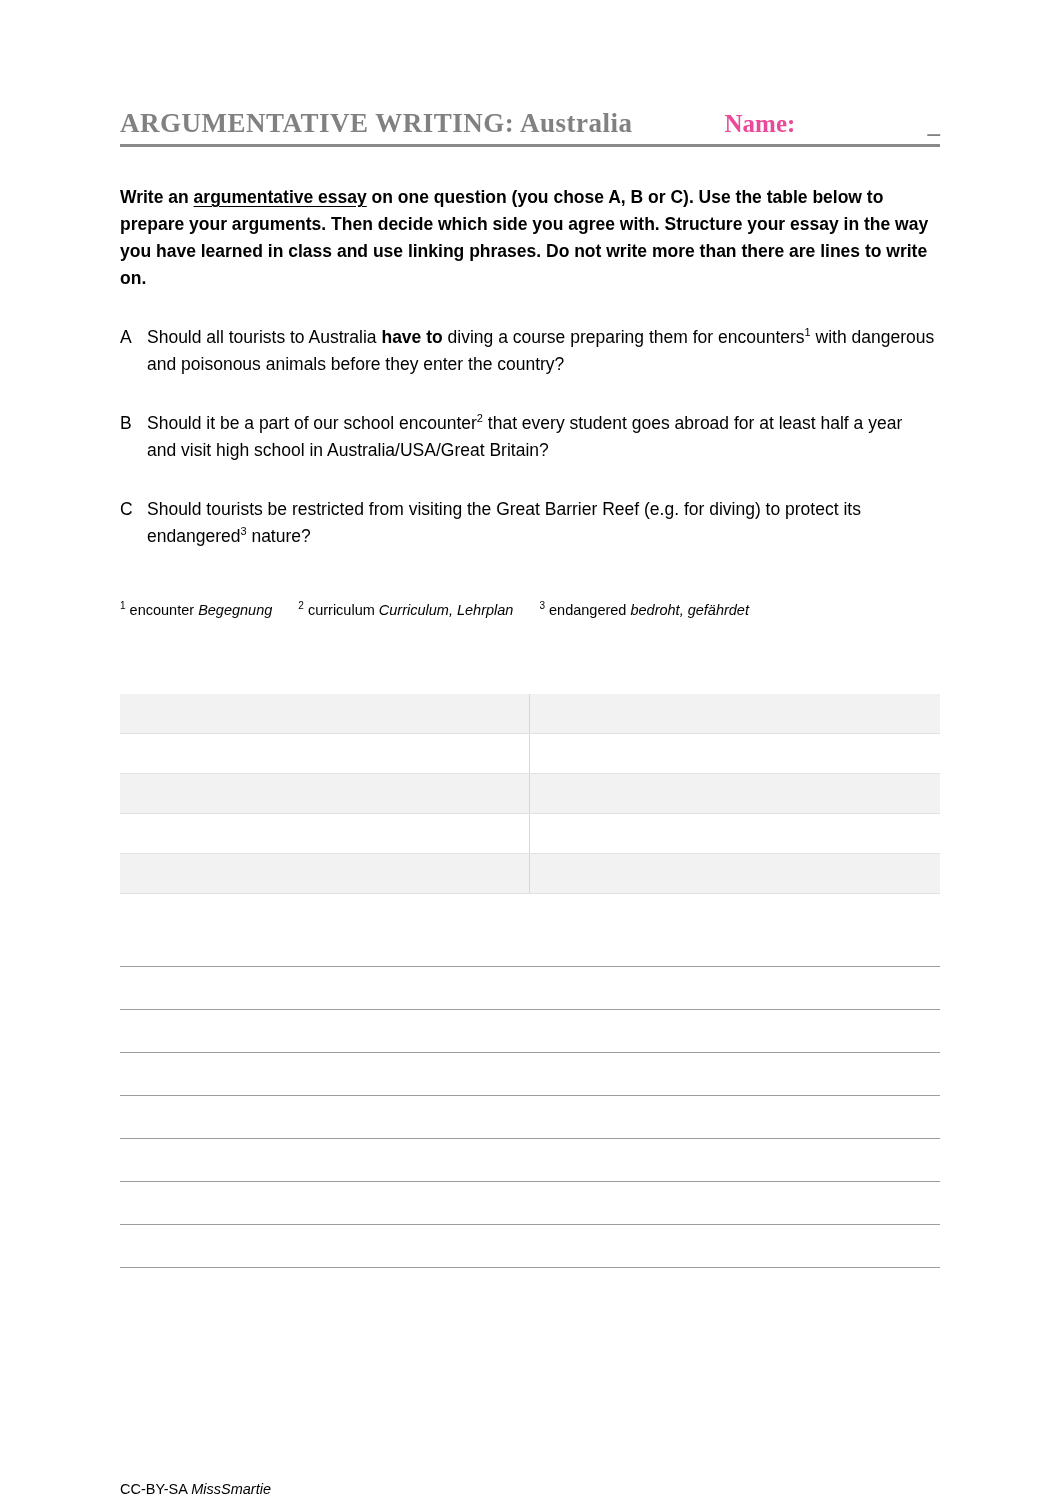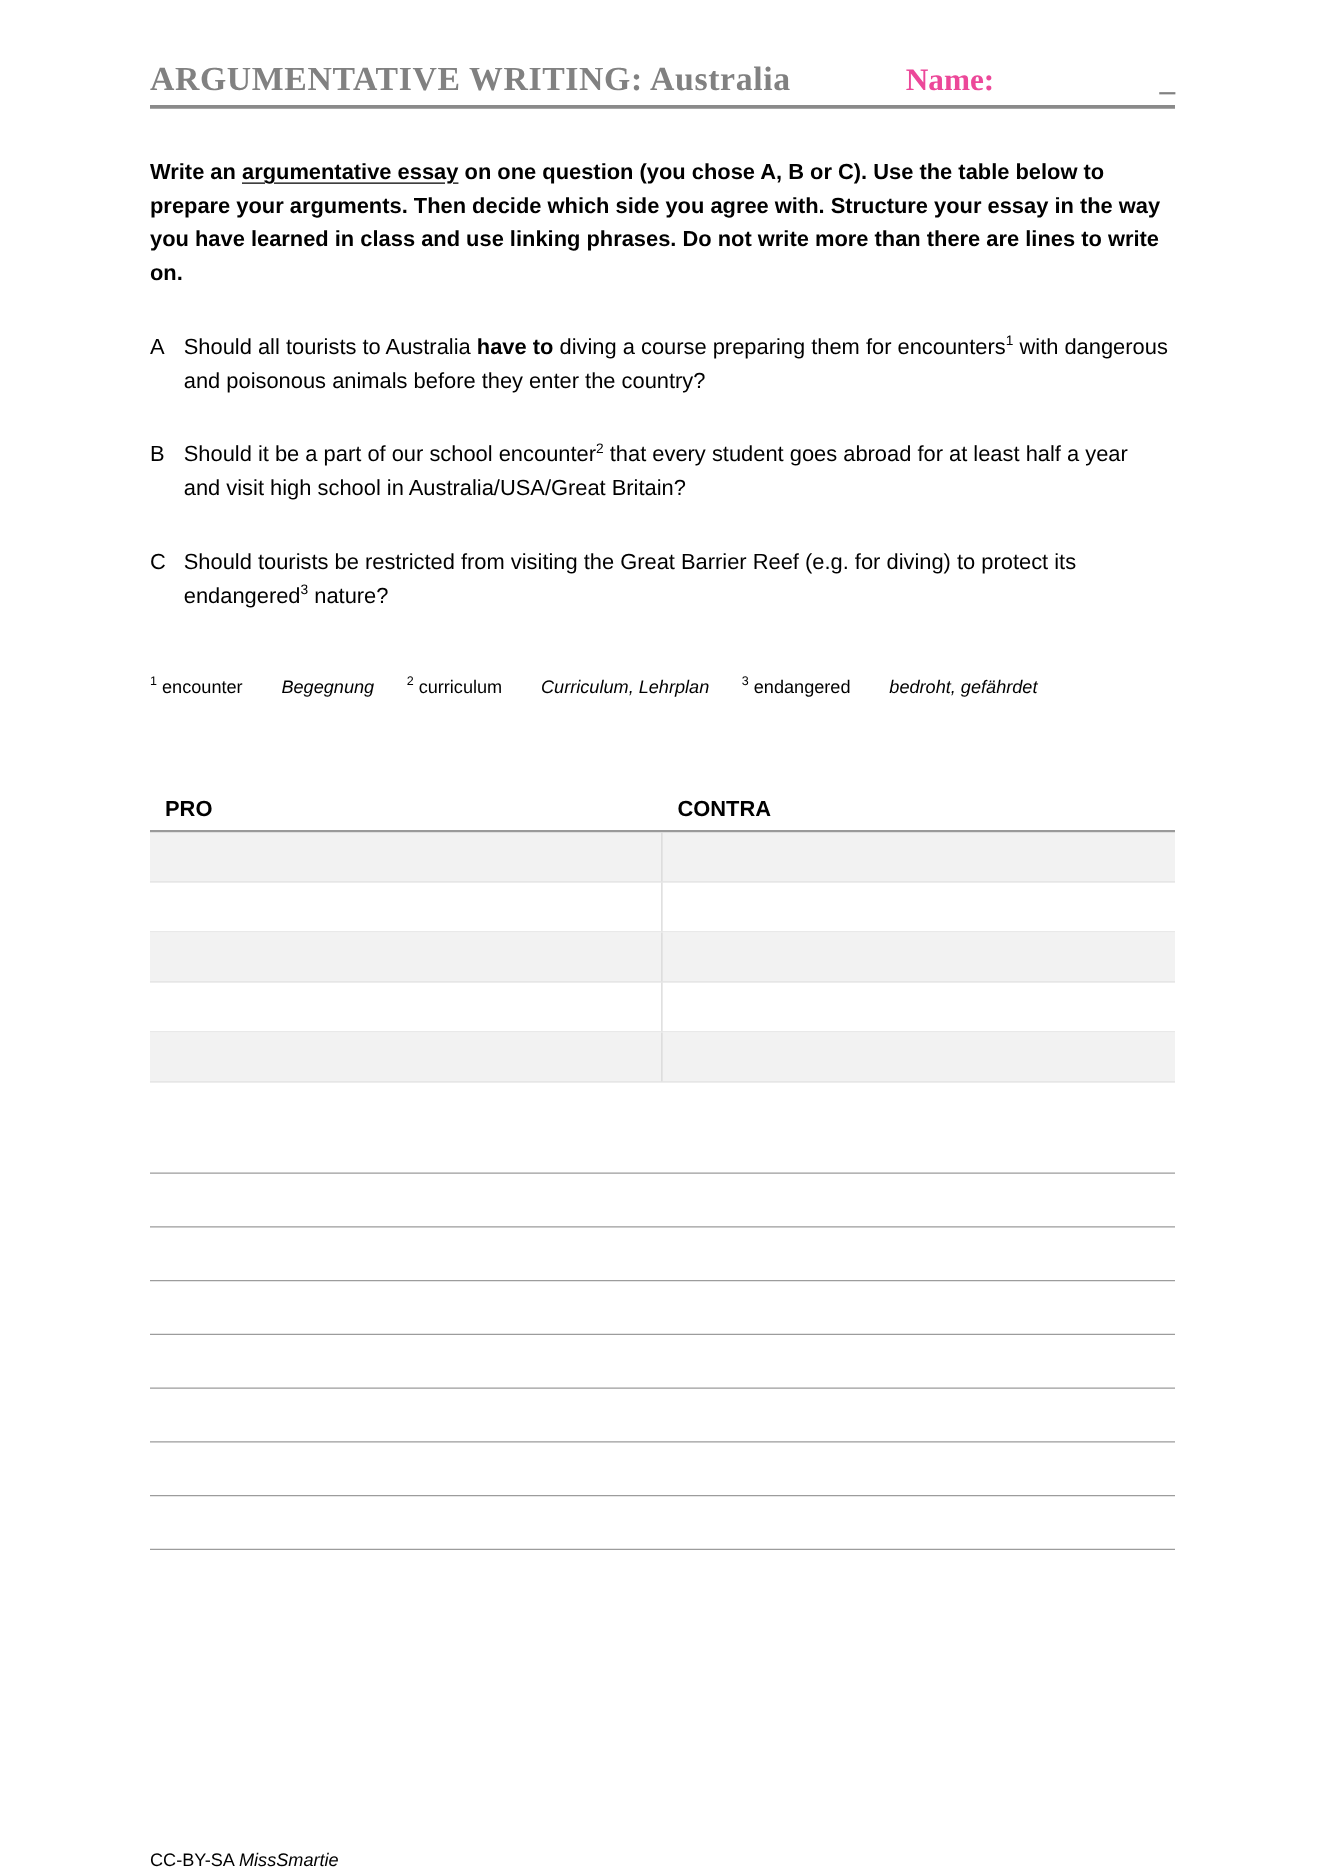--- a/index.html
+++ b/index.html
@@ -8,21 +8,21 @@
     width: 1061px;
     height: 1500px;
     font-family: "Liberation Sans", sans-serif;
     color: #000000;
     position: relative;
   }
   .page {
     position: relative;
     width: 1061px;
     height: 1252px;
-    padding: 48px 121px 0 120px;
+    padding: 108px 121px 0 120px;
   }
 
   
   .title-row {
     display: flex;
     align-items: baseline;
     border-bottom: 3px solid #8a8a8a;
     padding-bottom: 5px;
   }
   .title-row h1 {
@@ -74,21 +74,21 @@
   sup { font-size: 11px; vertical-align: super; line-height: 0; }
 
   
   .footnotes {
     margin-top: 46px;
     font-size: 14.5px;
     line-height: 20px;
   }
   .footnote { margin-right: 26px; }
   .footnote .fsup { font-size: 10px; vertical-align: super; }
-  .footnote .translation { font-style: italic; margin-left: 27px; }
+  .footnote .translation { font-style: italic; }
 
   
   .pc-table { margin-top: 74px; width: 100%; }
   .thead {
     display: flex;
     border-bottom: 2px solid #9a9a9a;
   }
   .thcell {
     width: 50%;
     font-weight: bold;
@@ -153,24 +153,20 @@
     <div class="question">
       <span class="qlabel">C</span>
       <p class="qtext"><span>Should tourists be restricted from visiting the Great Barrier Reef (e.g. for diving) to protect its endangered</span><sup>3</sup><span> nature?</span></p>
     </div>
 
   </div>
 
   <p class="footnotes"><span class="footnote"><span class="fsup">1</span> <span>encounter</span> <span class="translation">Begegnung</span></span><span class="footnote"><span class="fsup">2</span> <span>curriculum</span> <span class="translation">Curriculum, Lehrplan</span></span><span class="footnote"><span class="fsup">3</span> <span>endangered</span> <span class="translation">bedroht, gefährdet</span></span></p>
 
   <div class="pc-table">
-    <div class="thead">
-      <div class="thcell">PRO</div>
-      <div class="thcell">CONTRA</div>
-    </div>
     <div>
         <div class="trow shaded">
           <div class="tcell left"></div>
           <div class="tcell"></div>
         </div>
         <div class="trow">
           <div class="tcell left"></div>
           <div class="tcell"></div>
         </div>
         <div class="trow shaded">

